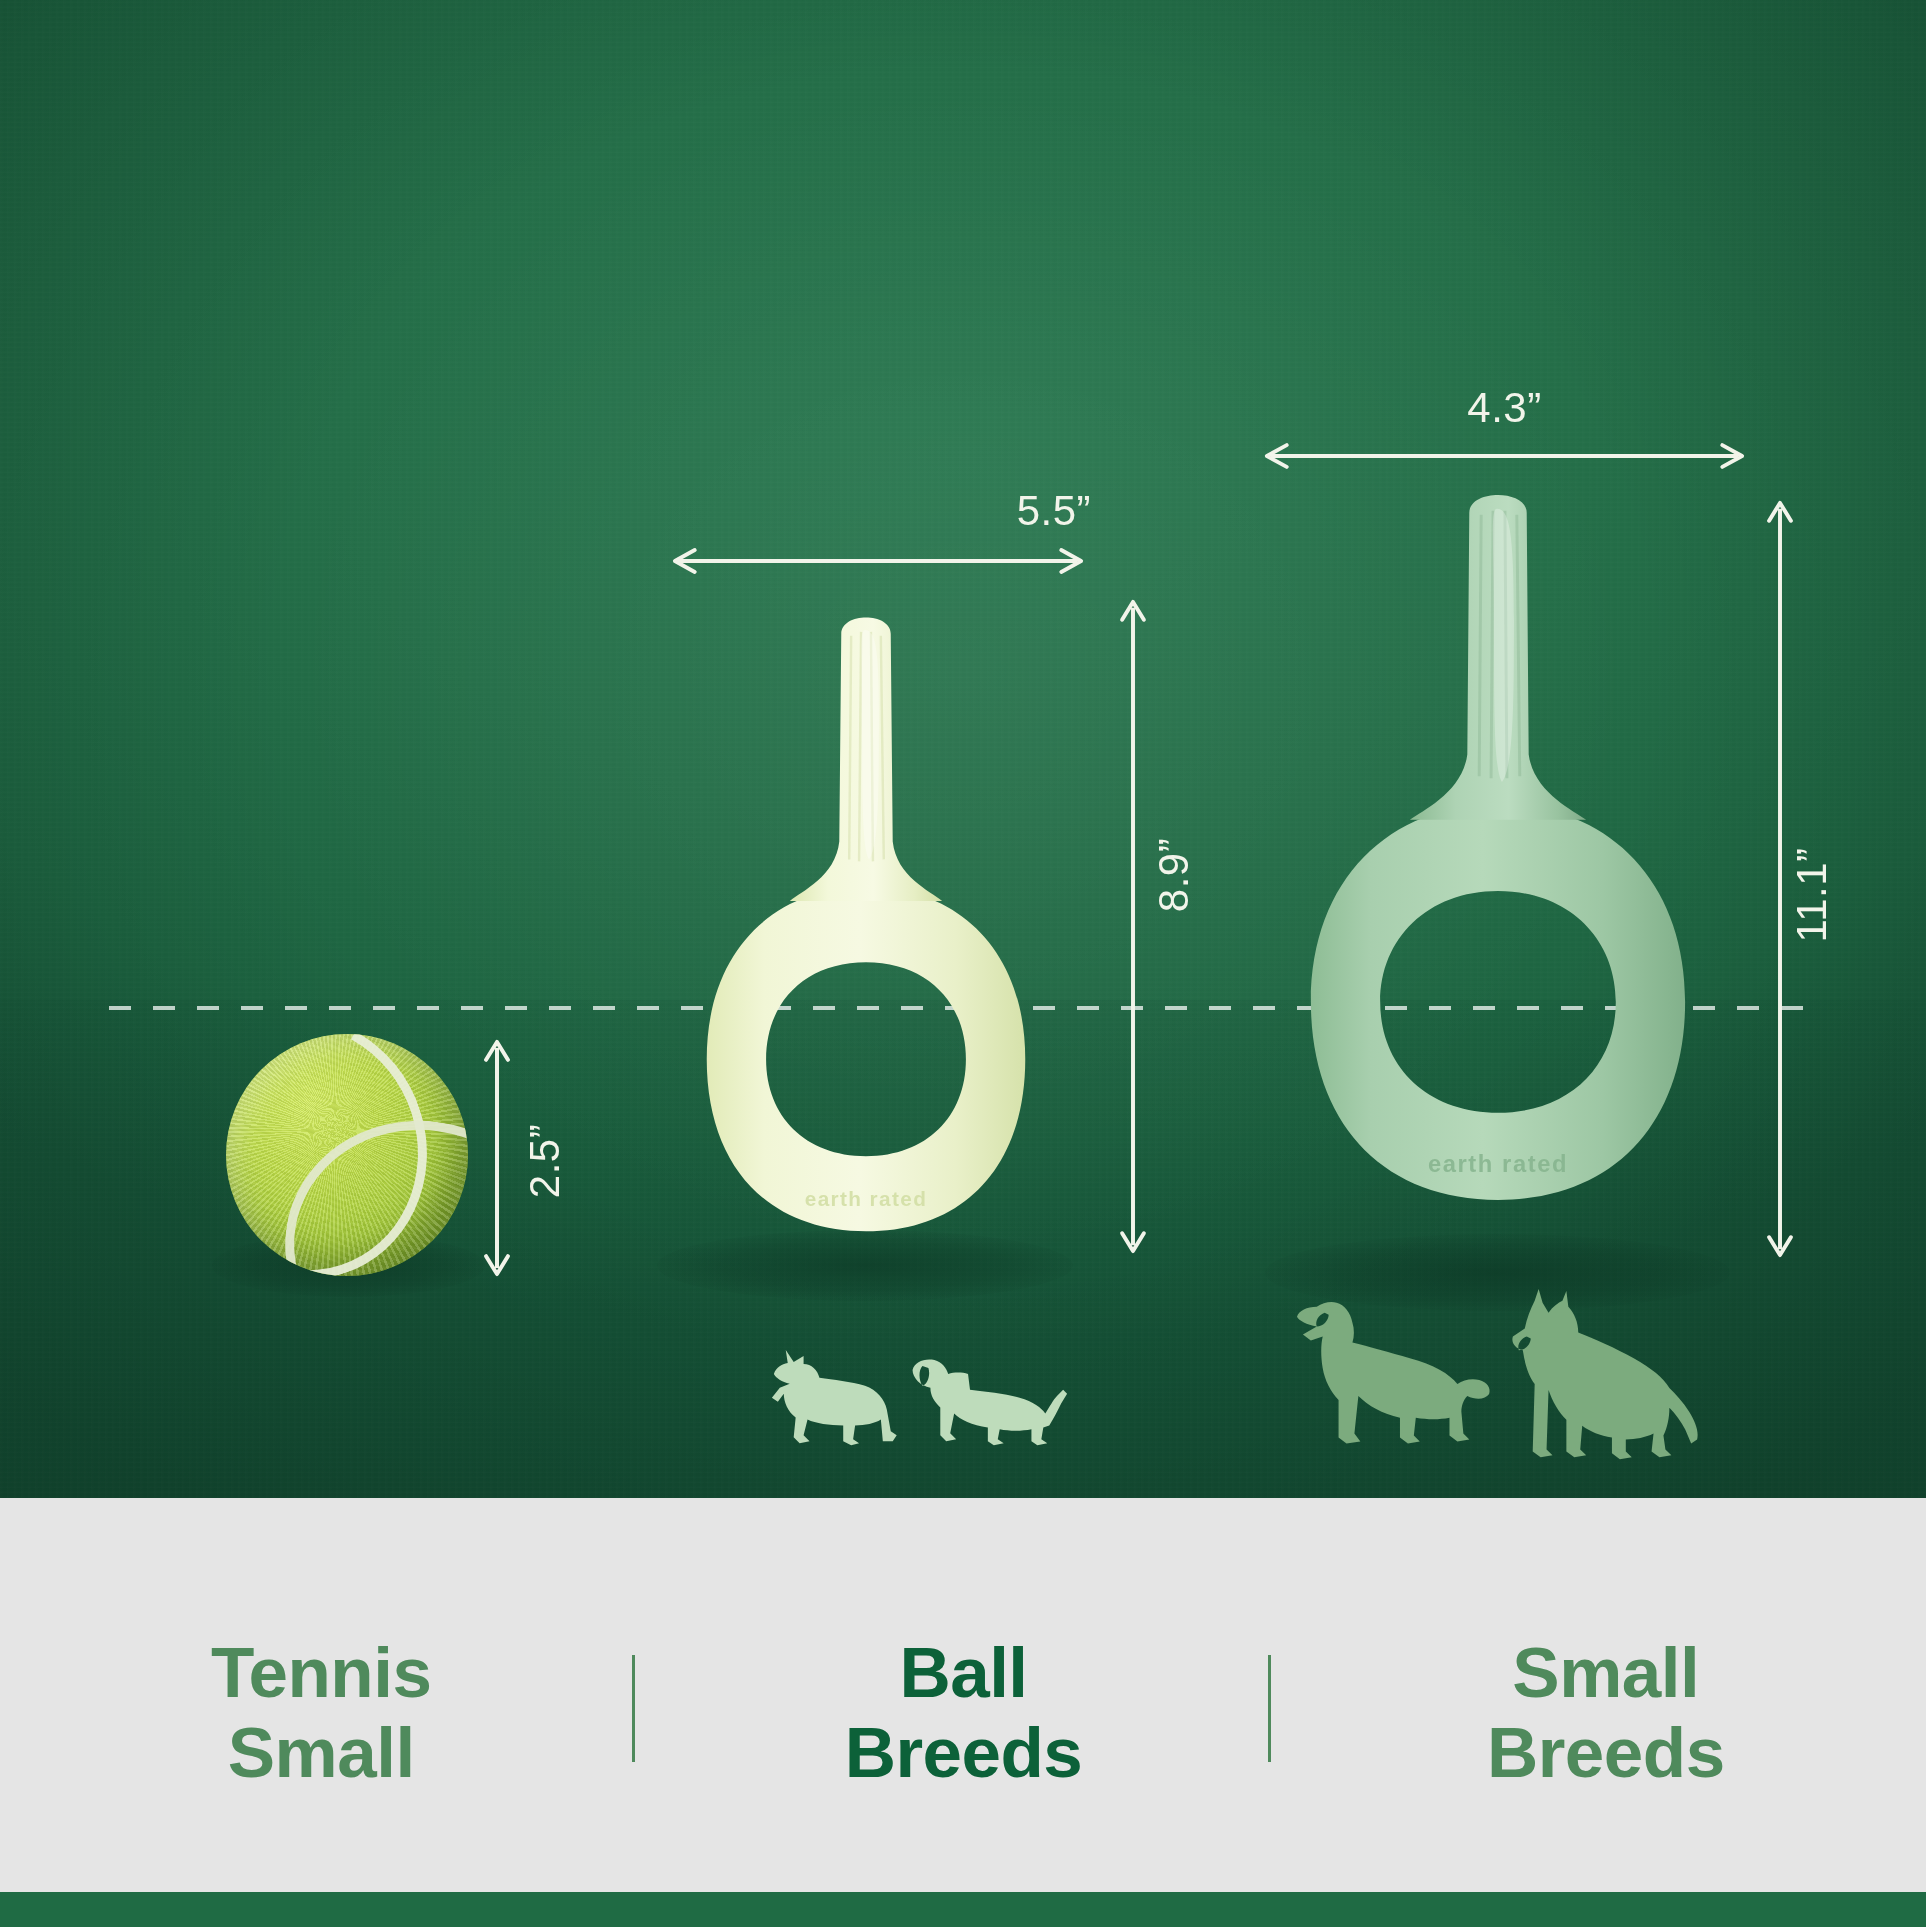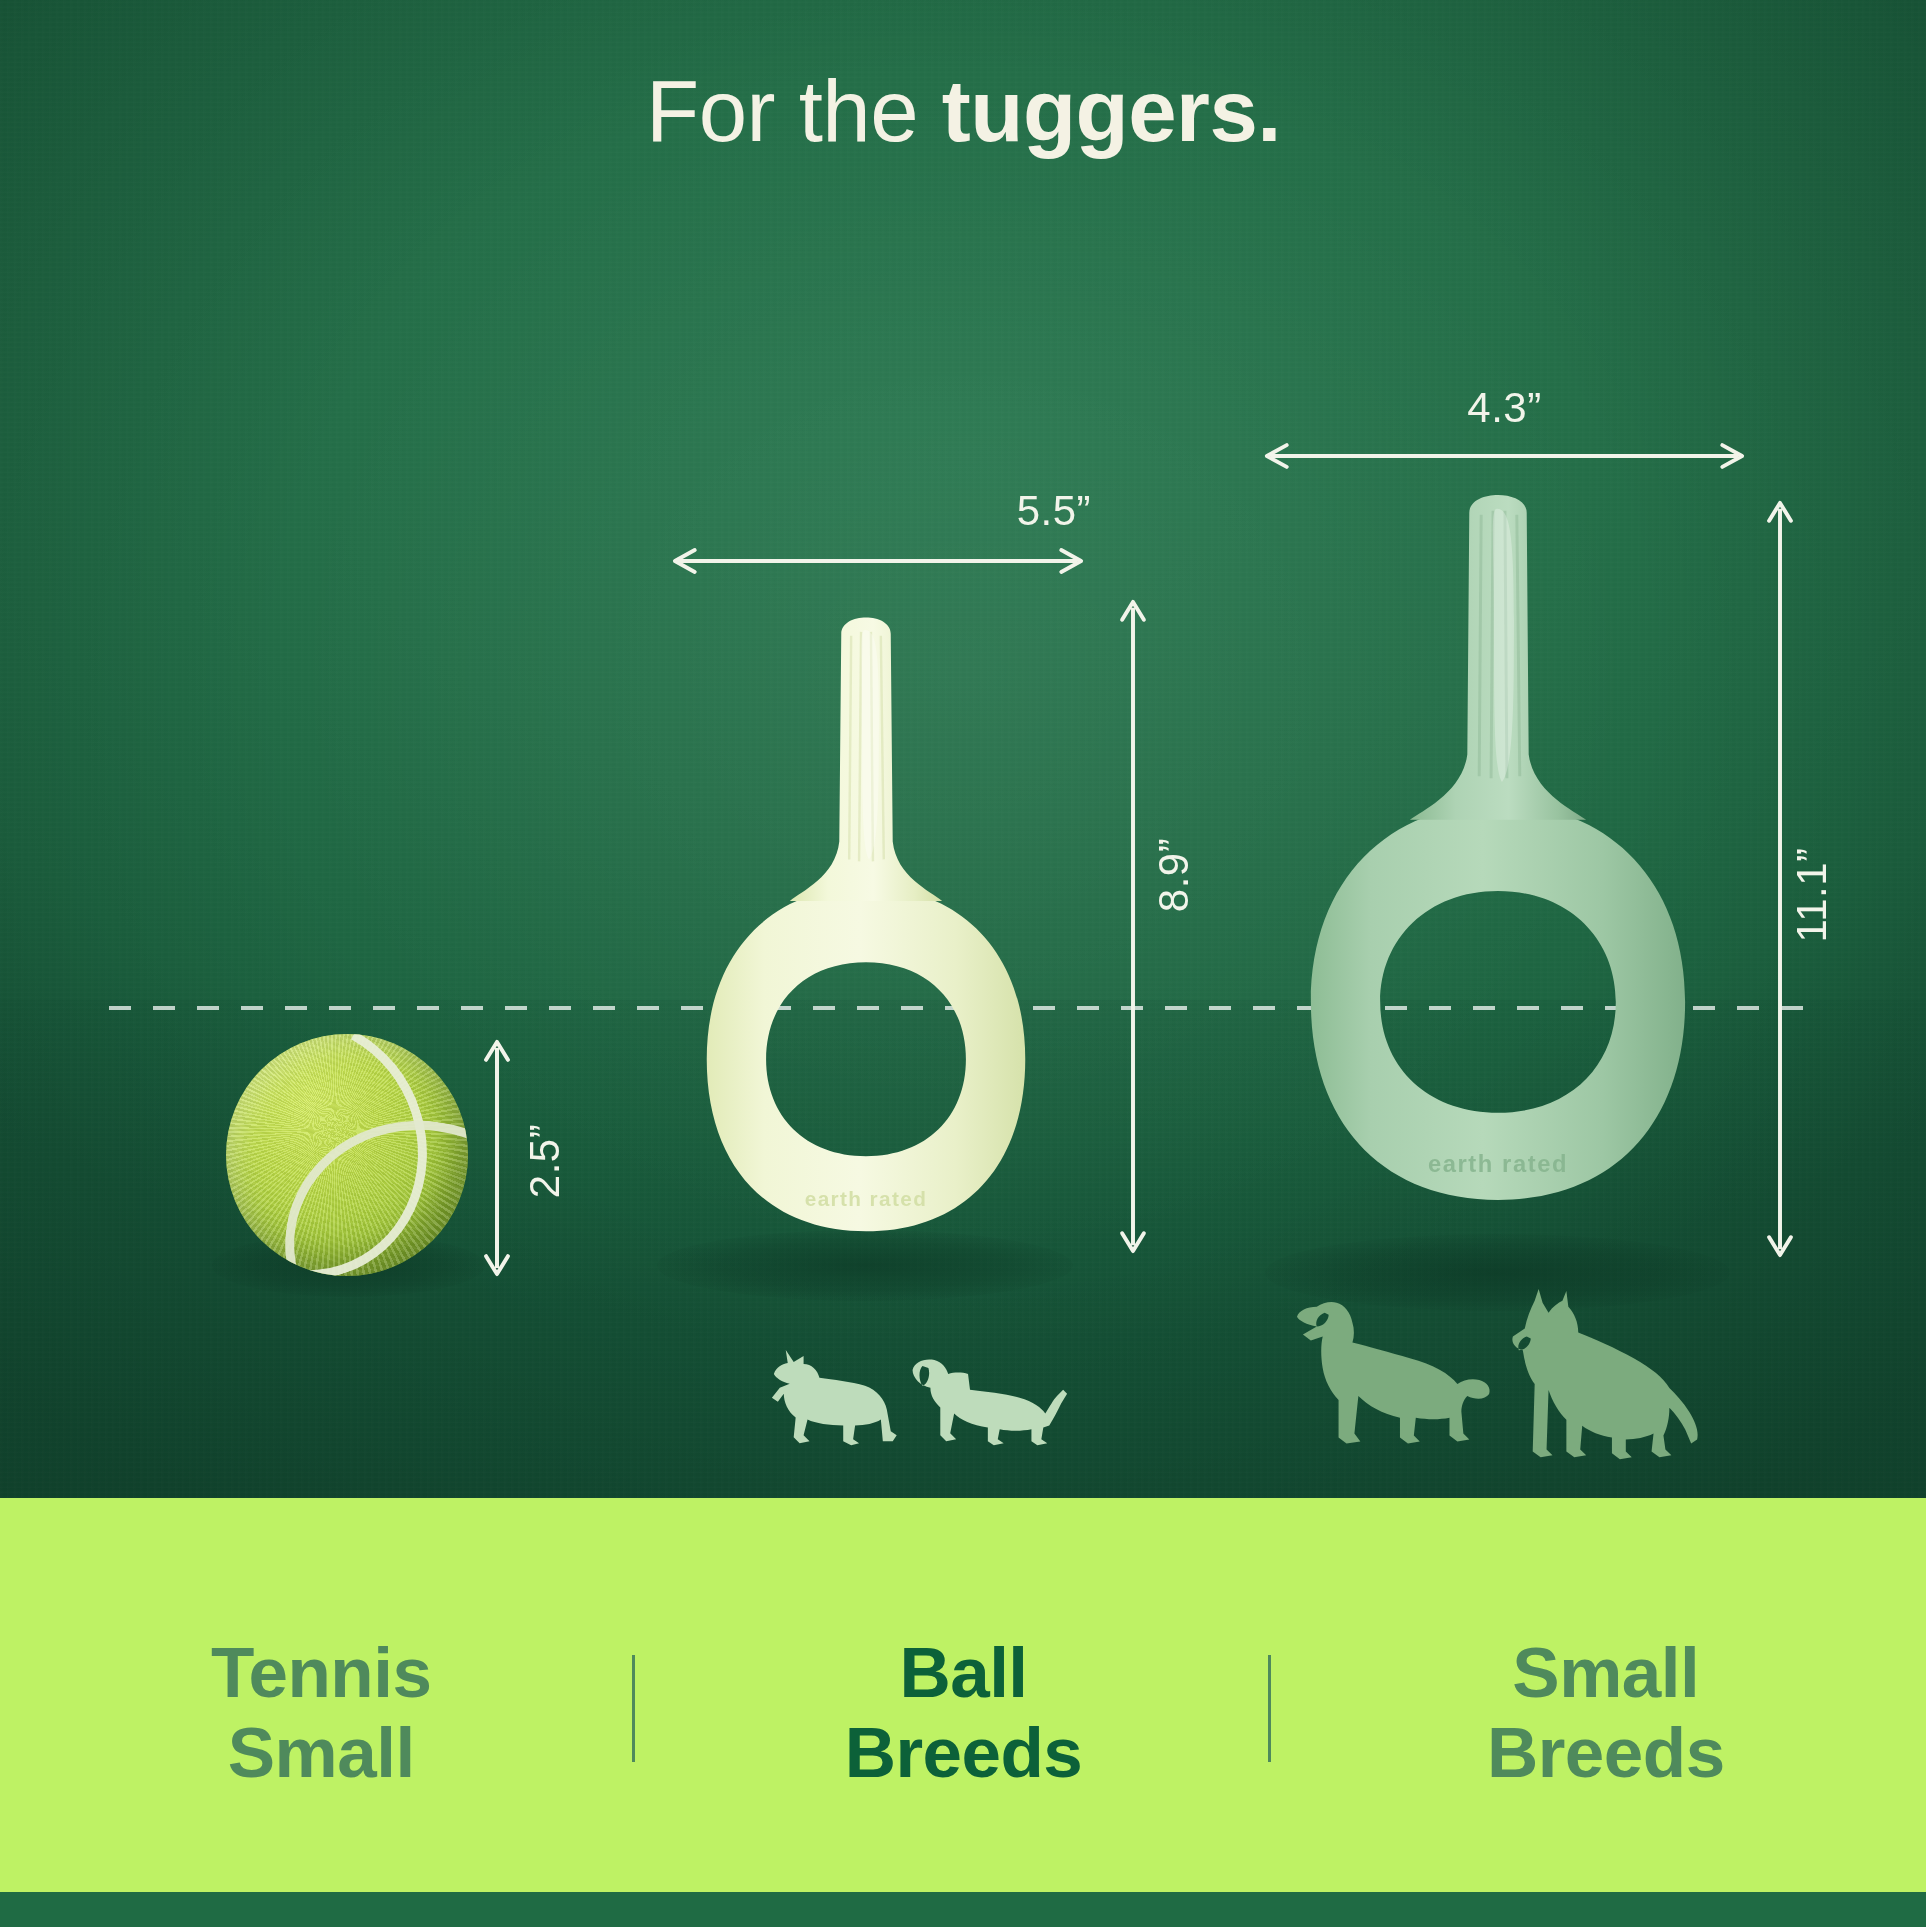--- a/index.html
+++ b/index.html
@@ -161,21 +161,21 @@
   .dogs { position: absolute; }
   .dogs svg { display: block; }
 
   
   .panel {
     position: absolute;
     left: 0;
     top: 1498px;
     width: 1927px;
     height: 394px;
-    background: #bef264;
+    background: #e5e5e5;
   }
   .panel-row {
     position: absolute;
     left: 0;
     top: 0;
     width: 1927px;
     height: 430px;
     display: flex;
     align-items: center;
   }
@@ -203,21 +203,20 @@
 </head>
 <body>
 
 <div id="canvas">
 
   <div class="bg-green"></div>
   <div class="bg-floor"></div>
   <div class="bg-noise"></div>
   <div class="bg-vignette"></div>
 
-  <div class="headline"><span>For the </span><span class="bold">tuggers.</span></div>
 
   <div class="baseline"></div>
 
   <div class="shadow" style="left:212px; top:1234px; width:273px; height:63px;"></div>
   <div class="shadow" style="left:657px; top:1230px; width:416px; height:71px;"></div>
   <div class="shadow" style="left:1265px; top:1234px; width:465px; height:77px;"></div>
 
   <div class="ball-wrap">
     <div class="ball">
       <div class="ball-fuzz"></div>

